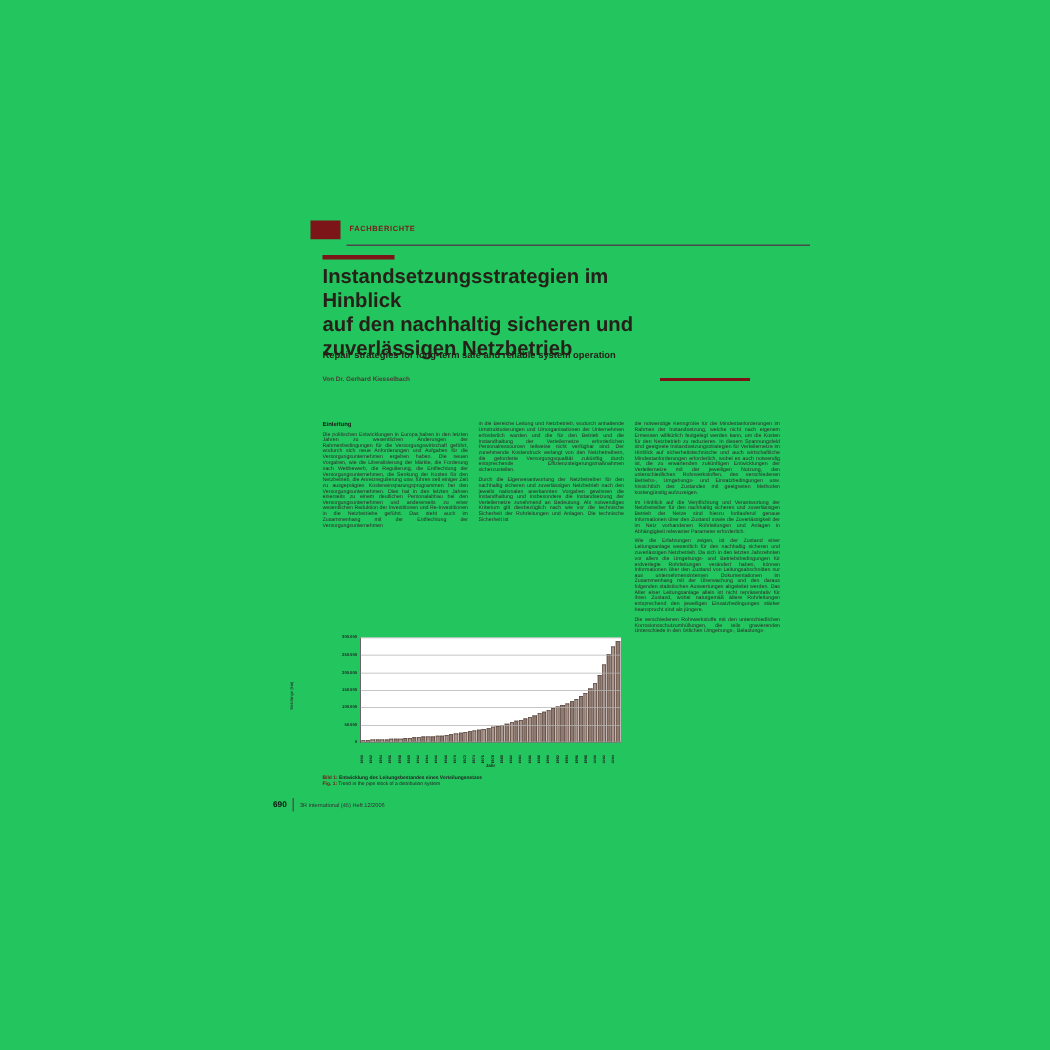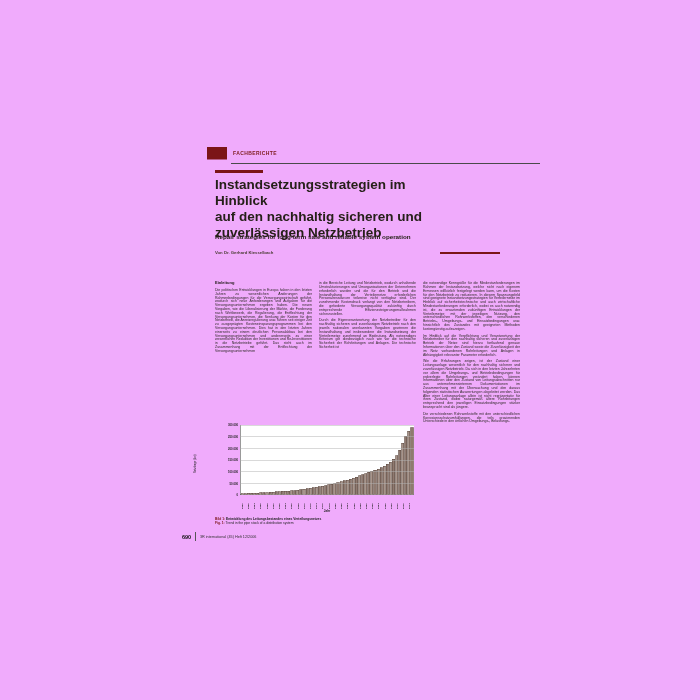--- a/index.html
+++ b/index.html
@@ -2,21 +2,21 @@
 <html lang="de" style="--accent: #7b1517;"><head>
 <meta charset="utf-8">
 <style>
   :root{
     --accent:#7b1517;
     --ink:#262019;
     --body-ink:#2e2a26;
   }
   *{box-sizing:border-box;}
   html,body{margin:0;padding:0;background:#ffffff;}
-  .canvas{position:relative;width:700px;height:700px;background:#f0abfc;overflow:hidden;
+  .canvas{position:relative;width:700px;height:700px;background:#22c55e;overflow:hidden;
           font-family:"Liberation Sans","DejaVu Sans",sans-serif;}
   .page{position:absolute;left:160px;top:130px;width:380px;height:440px;}
   .page-inner{width:760px;height:880px;transform:scale(0.5);transform-origin:0 0;position:relative;}
 
   
   .kicker-square{position:absolute;left:94px;top:34px;width:40px;height:25px;background:var(--accent);}
   .kicker-label{position:absolute;left:146px;top:40px;font-size:10px;font-weight:bold;
                 letter-spacing:.8px;color:#7c1a1a;}
   .kicker-rule{position:absolute;left:142px;top:66px;width:618px;height:2px;background:#4a4a4a;}
 

